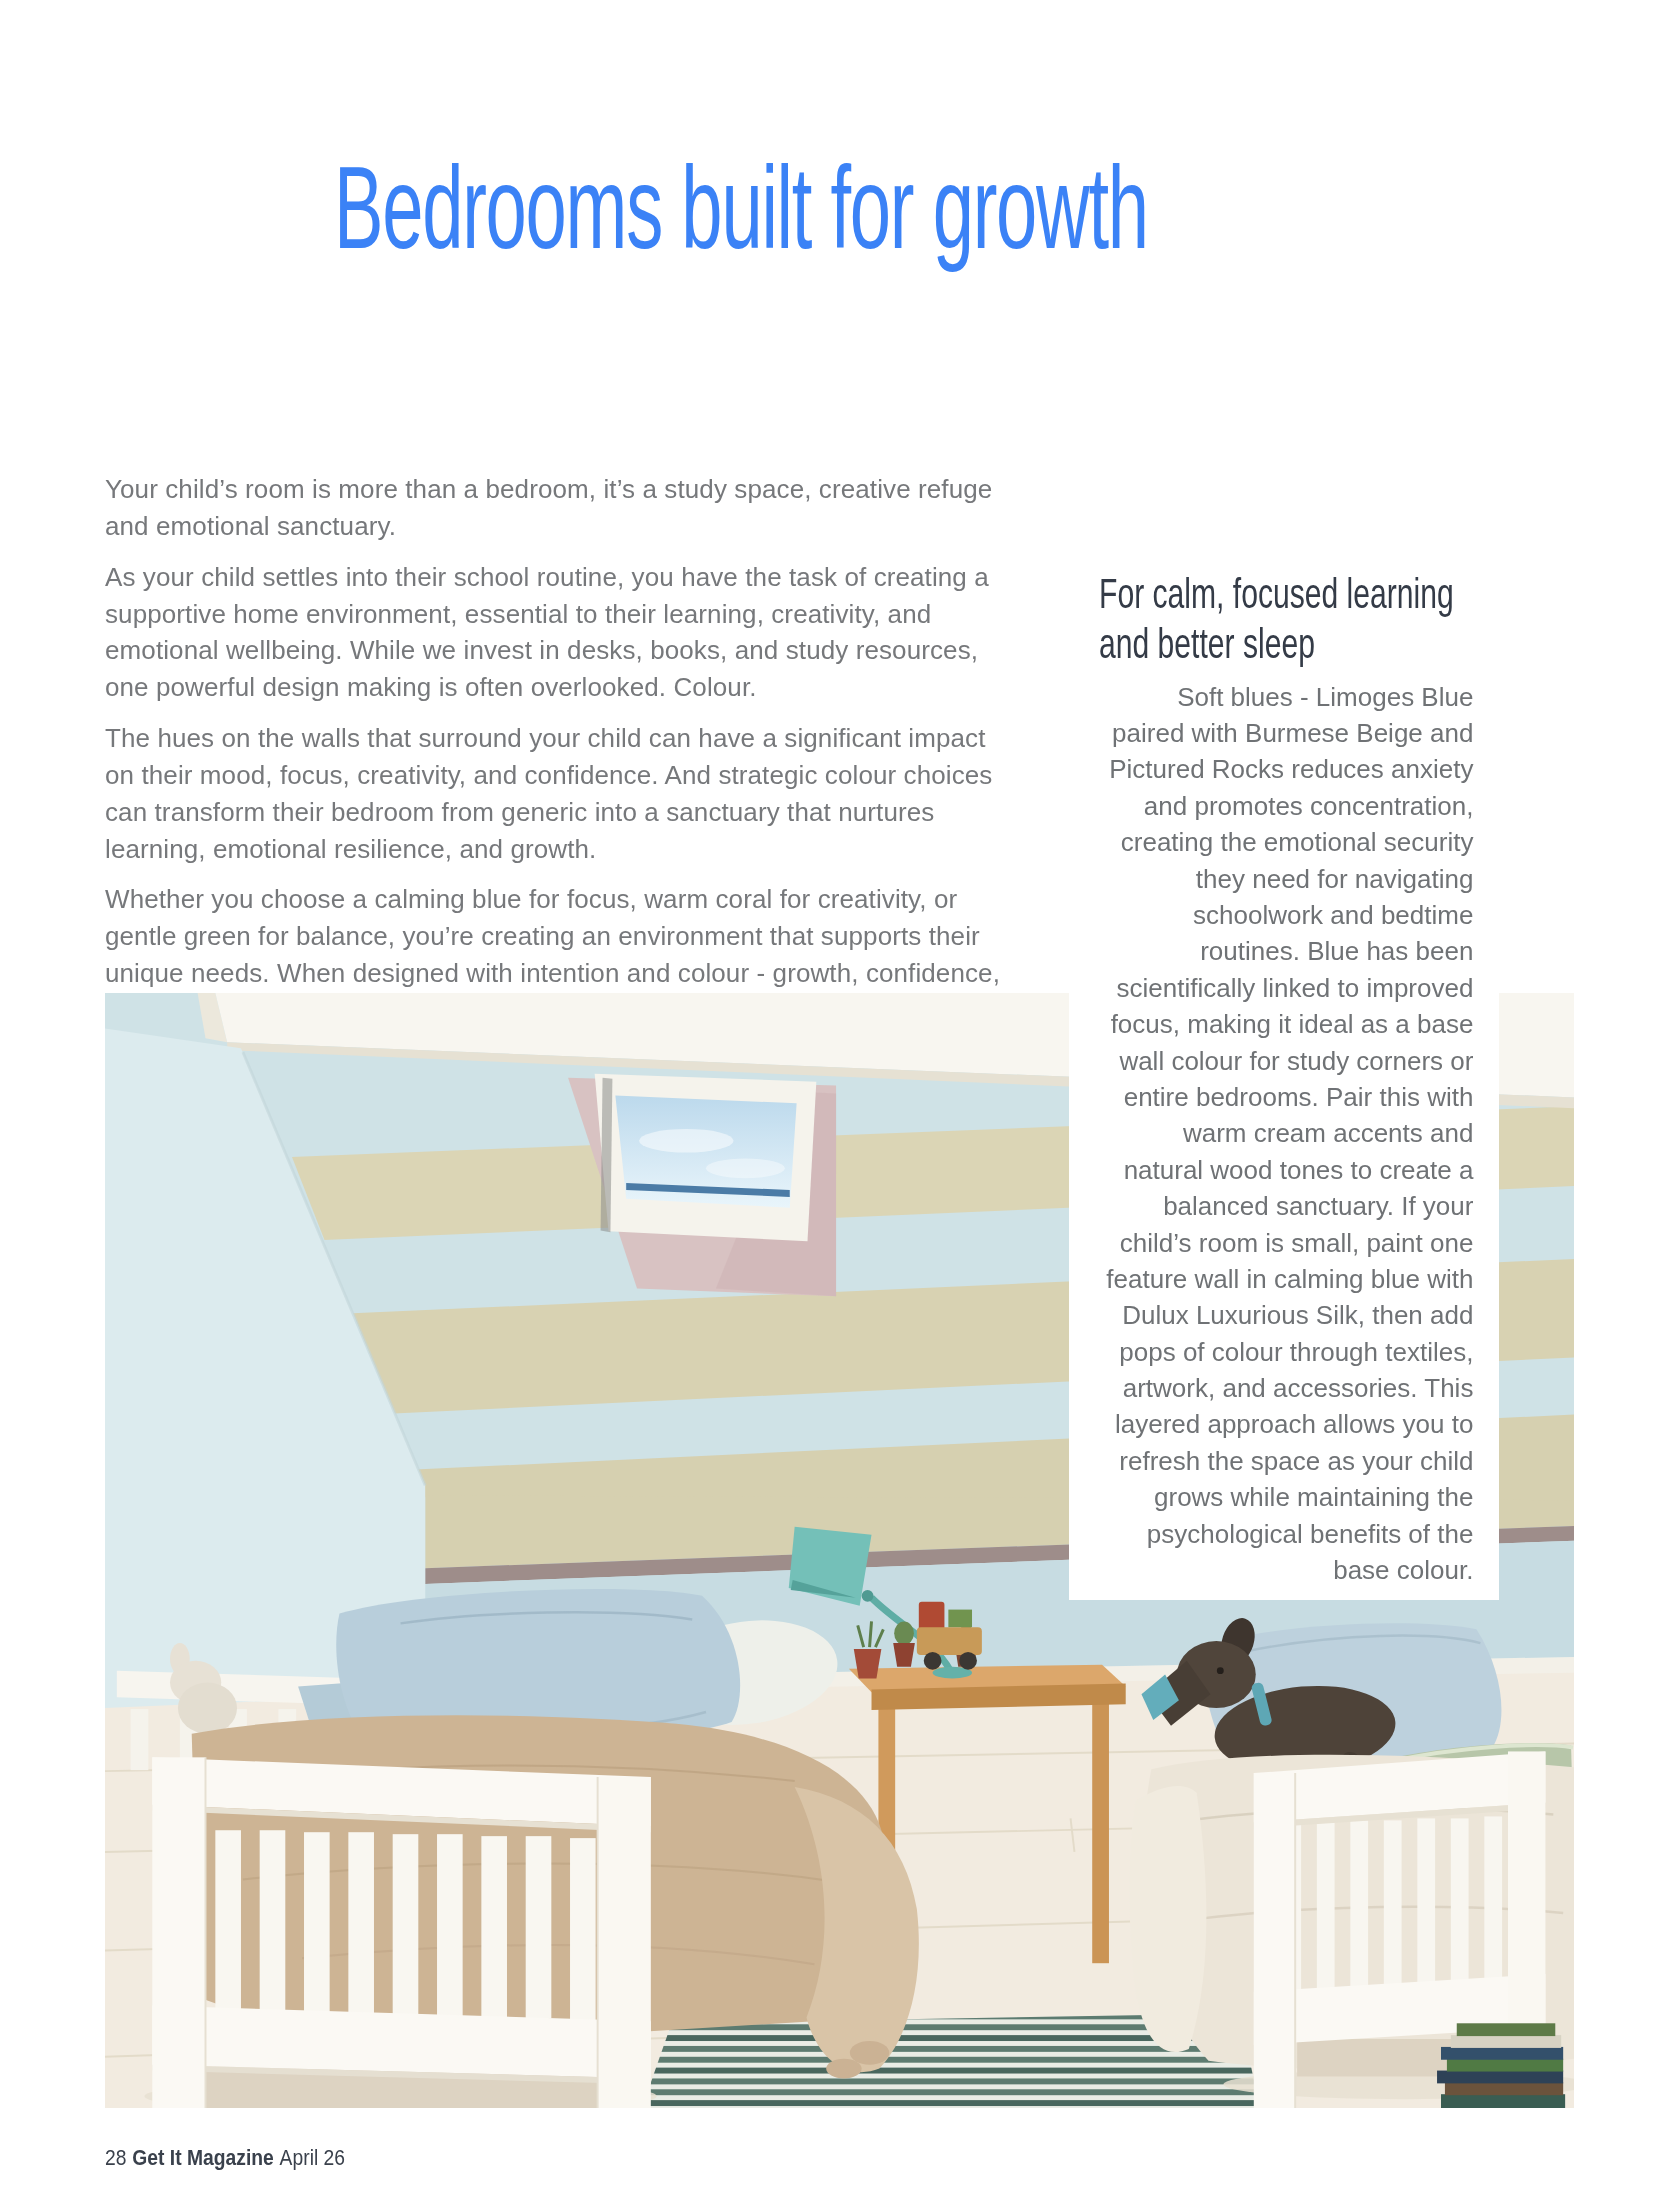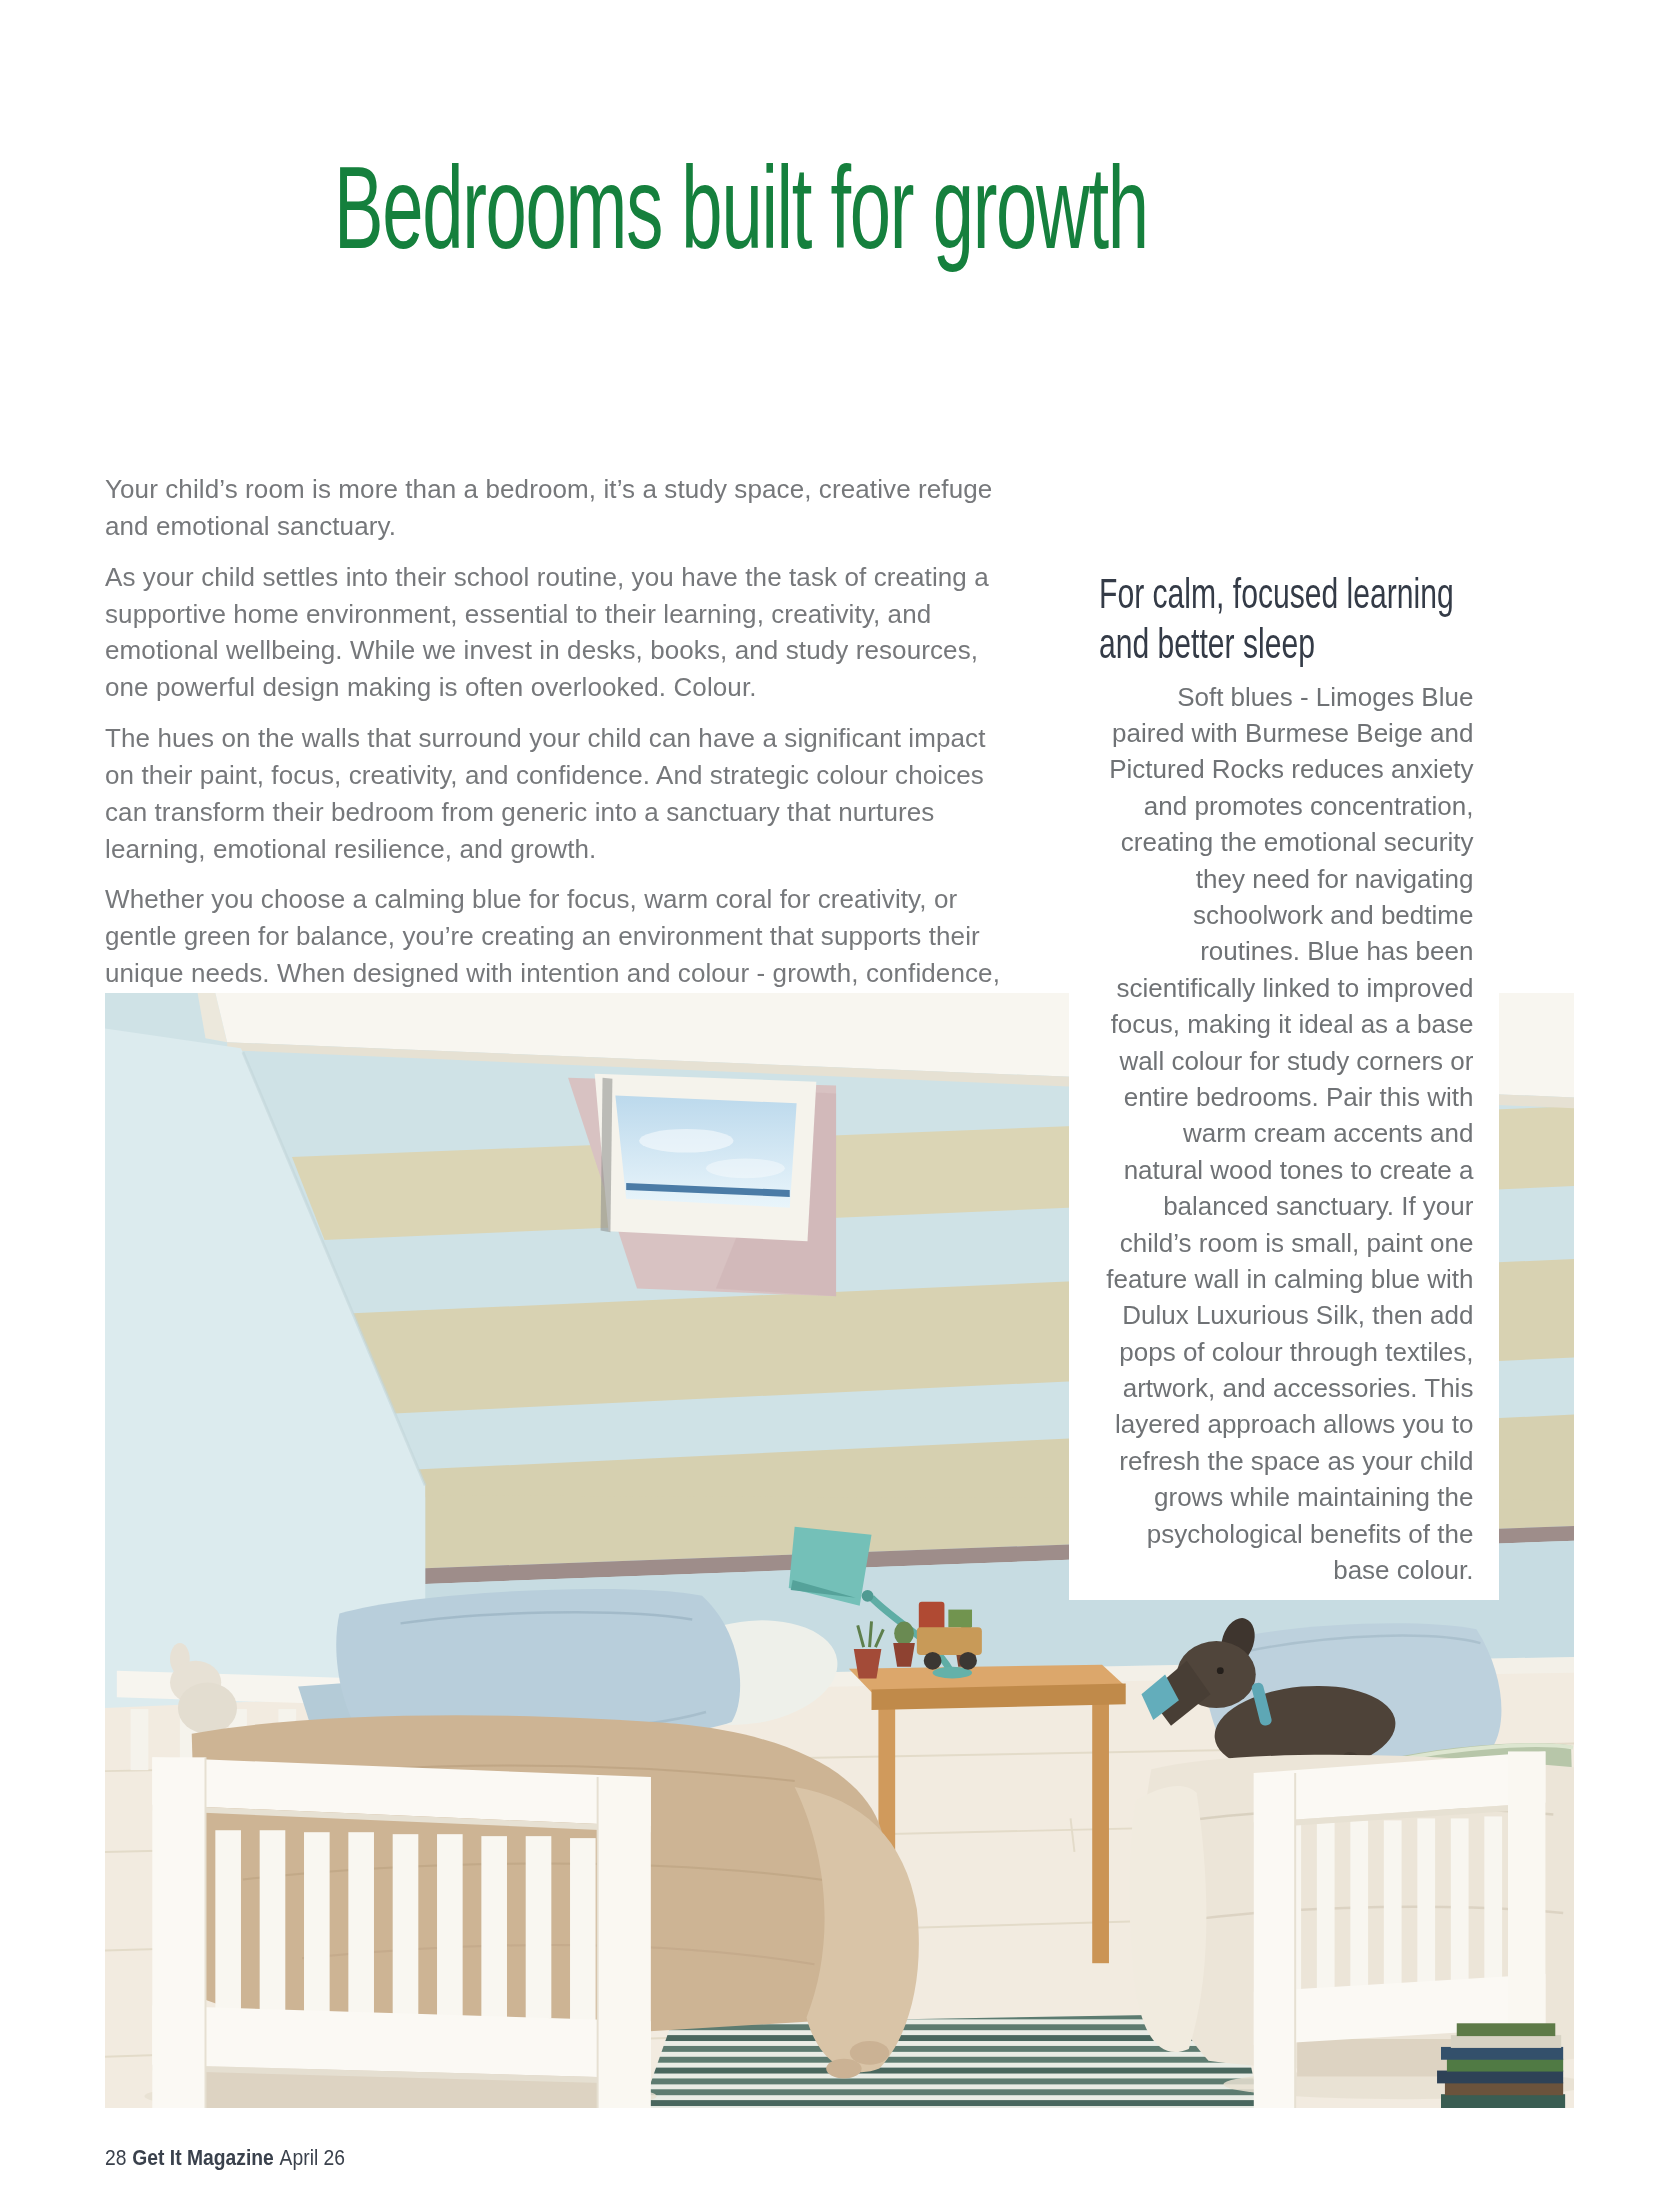--- a/index.html
+++ b/index.html
@@ -2,21 +2,21 @@
 <html><head>
 <meta charset="utf-8">
 <style>
   html,body{margin:0;padding:0;}
   body{
     width:1680px;height:2191px;position:relative;background:#ffffff;
     font-family:"Liberation Sans",sans-serif;overflow:hidden;
   }
   .page{position:absolute;inset:0;background:#fff;}
   
-  .header{position:absolute;left:105px;top:148px;width:970px;text-align:center;color:#15803d;}
+  .header{position:absolute;left:105px;top:148px;width:970px;text-align:center;color:#3b82f6;}
   .title{
     display:inline-block;font-size:116px;font-weight:400;line-height:1.05;
     letter-spacing:-2px;white-space:nowrap;transform:scaleX(.64);transform-origin:center;
   }
   .subtitle-row{position:absolute;left:105px;top:363px;width:970px;text-align:center;color:#39404b;}
   .subtitle{
     display:inline-block;font-size:33px;font-weight:400;white-space:nowrap;
     transform:scaleX(.66);transform-origin:center;letter-spacing:0;
   }
   
@@ -52,21 +52,21 @@
 
 <div class="page">
 
   <div class="header">
     <div class="title">Bedrooms built for growth</div>
   </div>
 
   <div class="article">
     <p>Your child’s room is more than a bedroom, it’s a study space, creative refuge and emotional sanctuary.</p>
     <p>As your child settles into their school routine, you have the task of creating a supportive home environment, essential to their learning, creativity, and emotional wellbeing. While we invest in desks, books, and study resources, one powerful design making is often overlooked. Colour.</p>
-    <p>The hues on the walls that surround your child can have a significant impact on their paint, focus, creativity, and confidence. And strategic colour choices can transform their bedroom from generic into a sanctuary that nurtures learning, emotional resilience, and growth.</p>
+    <p>The hues on the walls that surround your child can have a significant impact on their mood, focus, creativity, and confidence. And strategic colour choices can transform their bedroom from generic into a sanctuary that nurtures learning, emotional resilience, and growth.</p>
     <p>Whether you choose a calming blue for focus, warm coral for creativity, or gentle green for balance, you’re creating an environment that supports their unique needs. When designed with intention and colour - growth, confidence, and joy flourish naturally. Preserving the best of today while creating a brighter tomorrow.</p>
   </div>
 
   <div class="sidebar">
     <h2 class="sidebar-heading">
       <span>For calm, focused learning</span>
       <span>and better sleep</span>
     </h2>
     <div class="sidebar-body">Soft blues - Limoges Blue paired with Burmese Beige and Pictured Rocks reduces anxiety and promotes concentration, creating the emotional security they need for navigating schoolwork and bedtime routines. Blue has been scientifically linked to improved focus, making it ideal as a base wall colour for study corners or entire bedrooms. Pair this with warm cream accents and natural wood tones to create a balanced sanctuary. If your child’s room is small, paint one feature wall in calming blue with Dulux Luxurious Silk, then add pops of colour through textiles, artwork, and accessories. This layered approach allows you to refresh the space as your child grows while maintaining the psychological benefits of the base colour.</div>
   </div>

